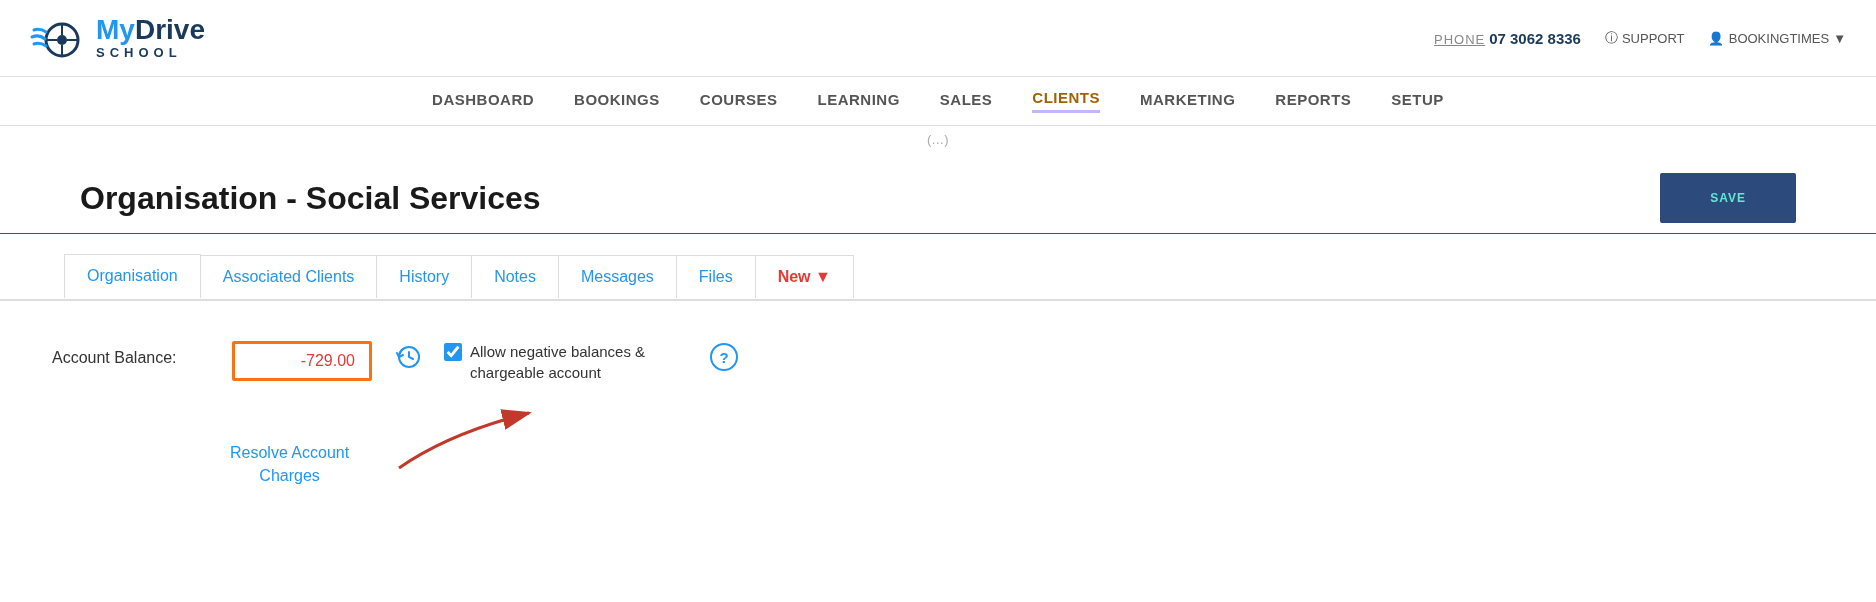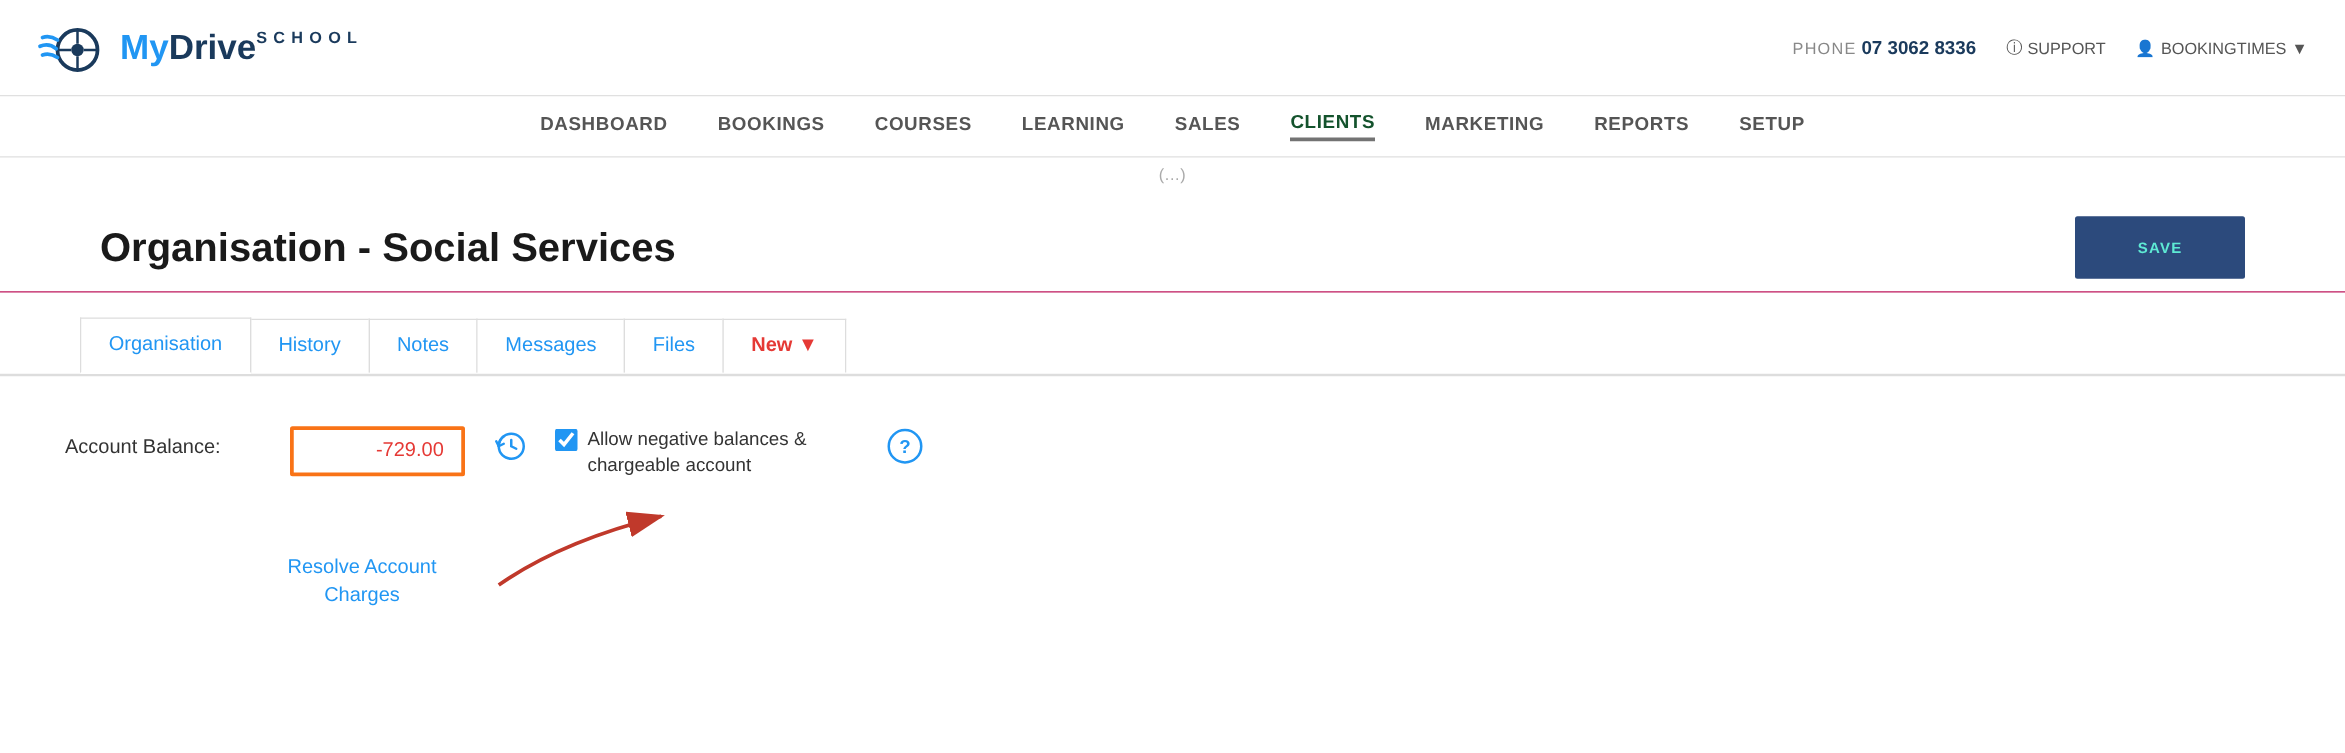--- a/index.html
+++ b/index.html
@@ -17,21 +17,21 @@
       display: flex;
       align-items: center;
       gap: 10px;
     }
     .logo-icon {
       width: 56px;
       height: 56px;
     }
     .logo-text {
       display: flex;
-      flex-direction: row;
+      flex-direction: column;
       line-height: 1.1;
     }
     .logo-text .my-drive {
       font-size: 28px;
       font-weight: bold;
       color: #1a3a5c;
     }
     .logo-text .my-drive span {
       color: #2196f3;
     }
@@ -45,20 +45,21 @@
       display: flex;
       align-items: center;
       gap: 24px;
       font-size: 14px;
       color: #555;
     }
     .top-right .phone-label {
       color: #888;
       font-size: 13px;
       letter-spacing: 1px;
+      text-decoration: underline;
     }
     .top-right .phone-number {
       color: #1a3a5c;
       font-weight: bold;
       font-size: 15px;
     }
     .top-right .support-link, .top-right .bookingtimes-link {
       color: #555;
       font-size: 13px;
       cursor: pointer;
@@ -79,22 +80,22 @@
     .nav-item {
       font-size: 15px;
       font-weight: 600;
       letter-spacing: 0.5px;
       color: #555;
       cursor: pointer;
       padding-bottom: 4px;
       text-transform: uppercase;
     }
     .nav-item.active {
-      color: #14532d;
-      border-bottom: 3px solid #737373;
+      color: #a16207;
+      border-bottom: 3px solid #c4b5fd;
     }
 
     
     .page-header {
       display: flex;
       align-items: center;
       justify-content: space-between;
       padding: 20px 80px 10px 80px;
       border-bottom: 1px solid #be185d;
     }
@@ -288,20 +289,21 @@
 
 <div class="breadcrumb-hint">(...)</div>
 
 <div class="page-header">
   <h1 class="page-title">Organisation - Social Services</h1>
   <button class="save-btn">SAVE</button>
 </div>
 
 <div class="tabs-area">
   <div class="tab active">Organisation</div>
+  <div class="tab">Associated Clients</div>
   <div class="tab">History</div>
   <div class="tab">Notes</div>
   <div class="tab">Messages</div>
   <div class="tab">Files</div>
   <div class="tab new-tab">New ▼</div>
 </div>
 
 <div class="content-area">
 
   <div class="form-row">

